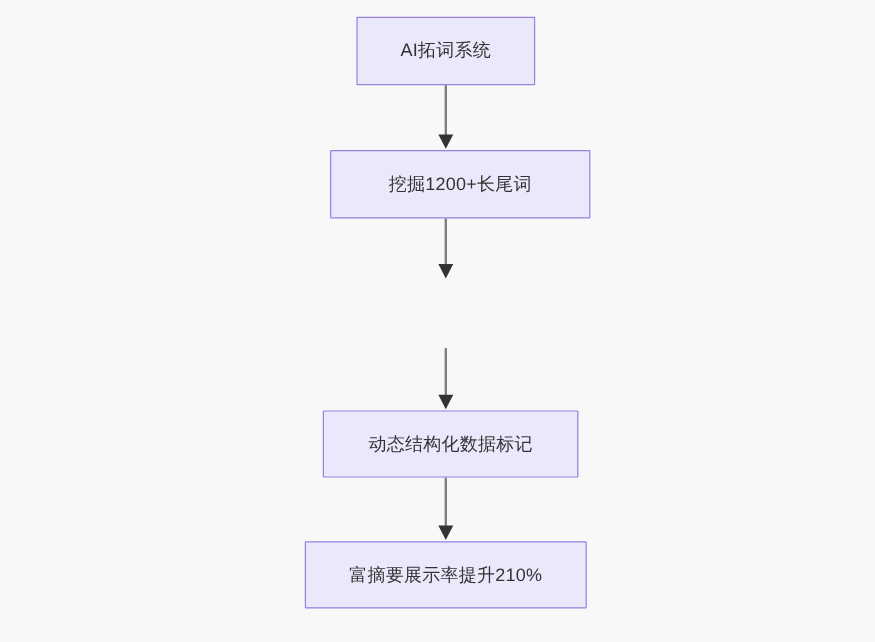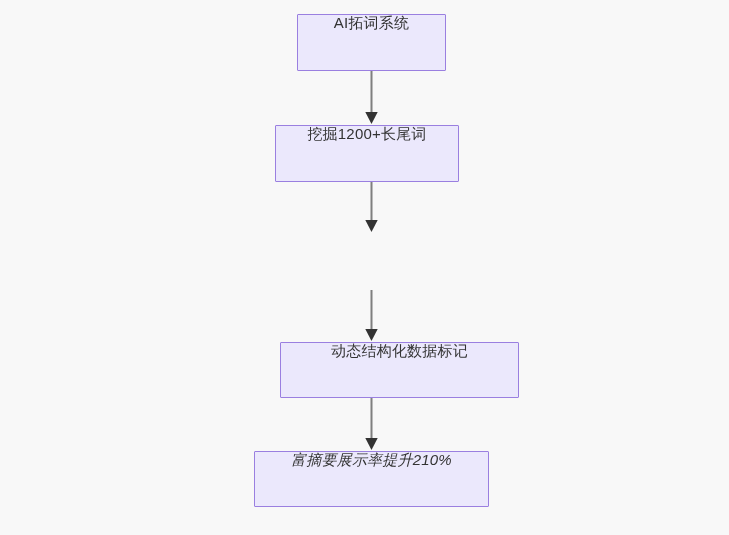--- a/index.html
+++ b/index.html
@@ -22,40 +22,41 @@
     background: #f8f8f8;
   }
 
   .flow-node {
     position: absolute;
     box-sizing: border-box;
     background: #ebe8fc;
     border: 1.6px solid #9a7fe0;
     border-radius: 1px;
     display: flex;
+    align-items: center;
     justify-content: center;
     color: #333333;
     font-size: 15px;
     letter-spacing: 0.2px;
     line-height: 1;
     white-space: nowrap;
     user-select: none;
   }
 
   .node-label {
     display: block;
     text-align: center;
   }
 
   
   .node-1 { left: 297px; top: 14px;  width: 149px; height: 57px; }
-  .node-2 { left: 275px; top: 125px; width: 184px; height: 57px; }
+  .node-2 { left: 275px; top: 125px; width: 217px; height: 57px; }
   .node-3 { left: 261px; top: 233px; width: 221px; height: 57px; }
-  .node-4 { left: 280px; top: 342px; width: 239px; height: 56px; }
-  .node-5 { left: 254px; top: 451px; width: 235px; height: 56px; font-style: italic; }
+  .node-4 { left: 269px; top: 342px; width: 213px; height: 56px; }
+  .node-5 { left: 254px; top: 451px; width: 235px; height: 56px; }
 
   .connector {
     position: absolute;
     left: 0;
     top: 0;
     width: 729px;
     height: 535px;
     pointer-events: none;
     overflow: visible;
   }

